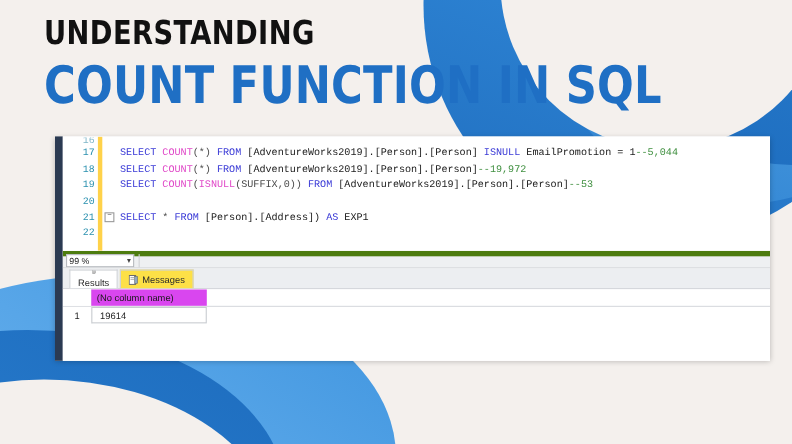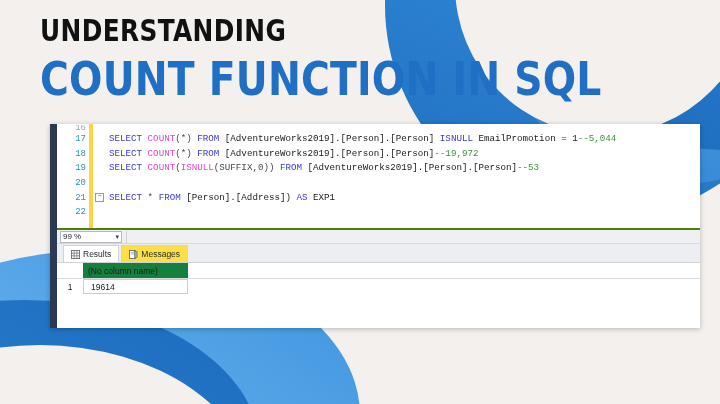--- a/index.html
+++ b/index.html
@@ -106,22 +106,22 @@
   .op{color:#4a4a4a;}     
   .id{color:#202020;}     
   .cm{color:#3f8f3f;}
   .caret{
     display:inline-block;width:1px;height:9px;background:#111;
     vertical-align:-1px;margin-left:1px;
   }
 
   
   .zoombar{
-    height:16px;background:#eef0f2;border-top:2px solid #4d7c0f;
-    border-bottom:1px solid #d6d8dc;display:flex;align-items:center;
+    height:16px;background:#eef0f2;border-top:5px solid #4d7c0f;
+    border-bottom:1px solid #d6d8dc;display:flex;align-items:flex-end;
     font-size:8.5px;color:#333;padding-left:3px;box-sizing:border-box;
   }
   .zoomsel{
     width:62px;height:12px;background:#fff;border:1px solid #b5b8bd;
     display:flex;align-items:center;justify-content:space-between;
     padding:0 2px;box-sizing:border-box;font-size:8px;color:#222;
   }
   .zoomsel .cv{font-size:7px;color:#444;}
   .zoomrest{flex:1;height:12px;margin-left:4px;border-left:1px solid #d0d2d6;}
 
@@ -129,38 +129,38 @@
   .tabstrip{
     height:19px;background:#eceef1;display:flex;align-items:flex-end;
     padding-left:6px;box-sizing:border-box;border-bottom:1px solid #cfd2d6;
   }
   .tab{
     height:17px;display:flex;align-items:center;gap:3px;
     padding:0 7px;font-size:8.5px;color:#2a2a2a;
     border:1px solid #cfd2d6;border-bottom:none;
     background:#fde047;margin-right:2px;box-sizing:border-box;
   }
-  .tab.active{background:#ffffff;}
+  .tab.active{background:#ffffff;flex-direction:column;}
   .ticon{width:9px;height:9px;display:block;}
 
   
   .grid{flex:1;background:#ffffff;position:relative;overflow:hidden;}
   .grid-row{display:flex;height:15px;font-size:8.5px;}
   .grid-head{border-bottom:1px solid #d8dade;}
   .rowhdr{
     width:26px;flex:0 0 26px;border-right:1px solid #d8dade;
     background:#ffffff;display:flex;align-items:center;justify-content:center;
     color:#222;font-size:8.5px;
   }
   .cell{
     width:105px;flex:0 0 105px;border:1px solid #c9ccd1;
     margin-left:-1px;display:flex;align-items:center;
     padding-left:7px;box-sizing:border-box;color:#222;background:#fff;
   }
-  .cell.hdr{border:none;color:#1a1a1a;background:#15803d;padding-left:5px;}
+  .cell.hdr{border:none;color:#1a1a1a;background:#d946ef;padding-left:5px;}
   .grid-fill{height:40px;background:#fff;}
 </style>
 </head>
 <body>
 
 <div id="stage">
 
   <div class="arc arc-tr-outer"></div>
   <div class="arc arc-tr-mid"></div>
   <div class="arc arc-tr-inner"></div>

